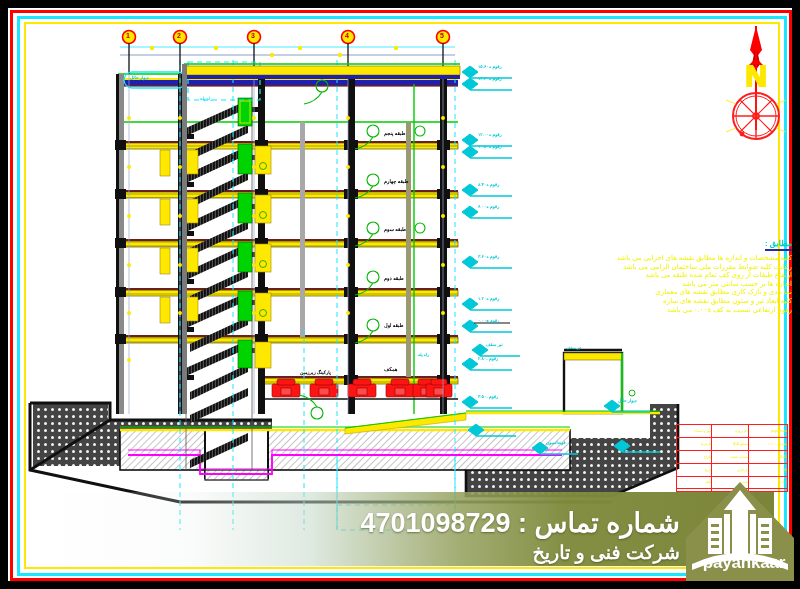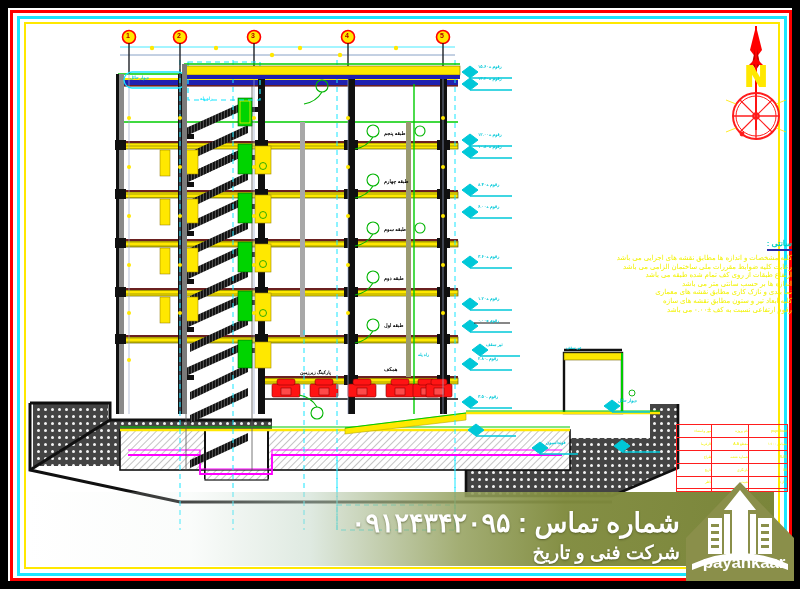--- a/index.html
+++ b/index.html
@@ -521,21 +521,21 @@
       <g stroke="#ffe800" stroke-width="1" opacity=".85">
         <line x1="10" y1="76" x2="20" y2="80"></line>
           <line x1="70" y1="76" x2="60" y2="80"></line>
         <line x1="10" y1="108" x2="20" y2="104"></line>
           <line x1="70" y1="108" x2="60" y2="104"></line>
       </g>
     </svg>
   </div>
 
   <div id="notes">
-    <div class="ttl">سانتی :</div>
+    <div class="ttl">مطابق :</div>
     <div class="ln">کلیه مشخصات و اندازه ها مطابق نقشه های اجرایی می باشد</div>
     <div class="ln">رعایت کلیه ضوابط مقررات ملی ساختمان الزامی می باشد</div>
     <div class="ln">ارتفاع طبقات از روی کف تمام شده طبقه می باشد</div>
     <div class="ln">اندازه ها بر حسب سانتی متر می باشد</div>
     <div class="ln">نما بندی و نازک کاری مطابق نقشه های معماری</div>
     <div class="ln">کلیه ابعاد تیر و ستون مطابق نقشه های سازه</div>
     <div class="ln">رقوم ارتفاعی نسبت به کف ±۰.۰۰ می باشد</div>
   </div>
 
   <div id="tblock">
@@ -571,21 +571,21 @@
         <td></td>
         <td></td>
       </tr>
     </tbody>
       </table>
   </div>
 
   <div id="band"></div>
 
   <div id="contact">
-    <div class="l1">شماره تماس : ۰۹۱۲۴۳۴۲۰۹۵</div>
+    <div class="l1">شماره تماس : 4701098729</div>
     <div class="l2">شرکت فنی و تاریخ</div>
   </div>
 
   <div id="logo">
     <svg viewBox="0 0 108 113" width="108" height="113" xmlns="http://www.w3.org/2000/svg">
       <path d="M0,113 L0,70 L54,14 L108,70 L108,113 Z" fill="#8a8f4a"></path>
       <g fill="#ffffff">
         <path d="M54,22 L70,42 L62,42 L62,86 L46,86 L46,42 L38,42 Z"></path>
         <rect x="22" y="50" width="14" height="36"></rect>
         <rect x="72" y="50" width="14" height="36"></rect>

